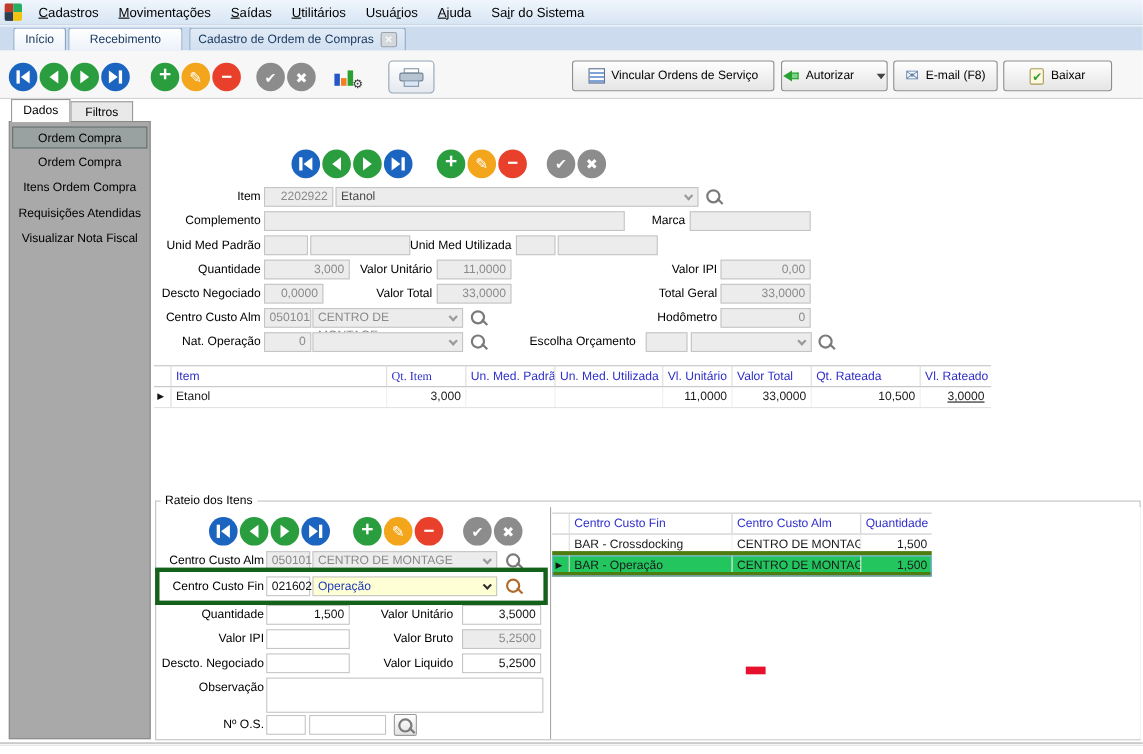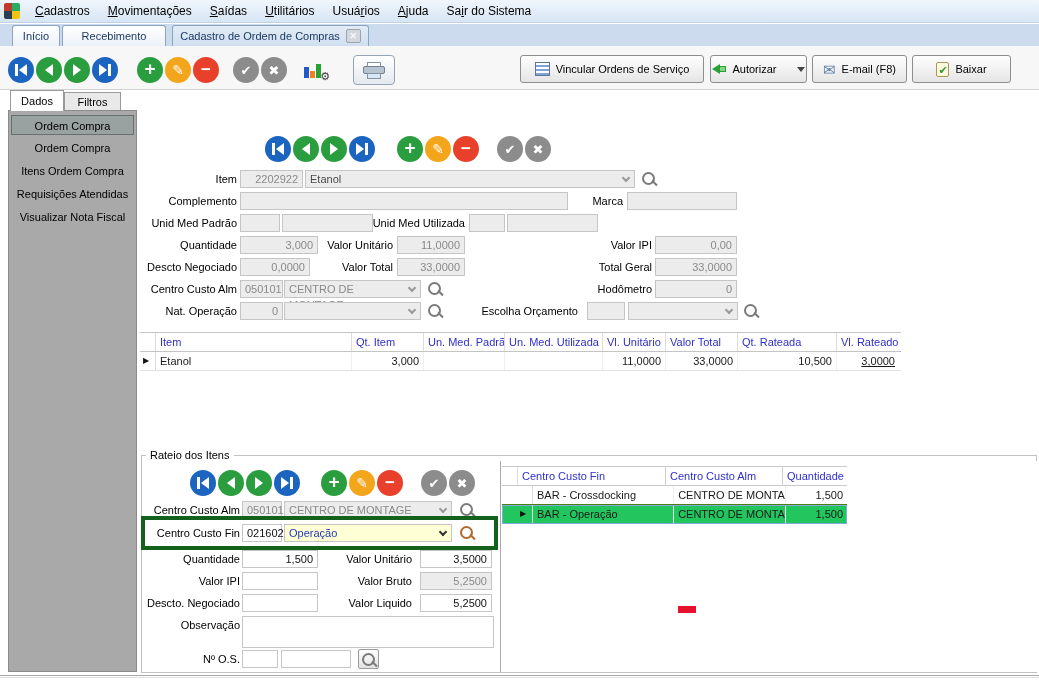--- a/index.html
+++ b/index.html
@@ -122,21 +122,21 @@
 
   
   .groupbox { position:absolute; left:141px; top:455px; width:896px; height:218px;
     border:1px solid #c2c2c2; }
   .groupbox .legend { position:absolute; left:4px; top:-7px; background:#ffffff; padding:0 4px; color:#000; }
   .rpanel { position:absolute; left:500px; top:461px; width:537px; height:211px;
     background:#ffffff; border-left:1px solid #a9a9a9; }
   .rgrid { position:absolute; left:1px; top:5px; width:345px; }
   .rgrid .hrow { display:flex; height:20px; border-top:1px solid #c9c9c9; border-bottom:1px solid #c9c9c9; }
   .rgrid .hcell { color:#2f2fc9; padding:3px 4px 0 4px; border-right:1px solid #cfcfcf; white-space:nowrap; overflow:hidden; }
-  .rgrid .drow { display:flex; height:19px; border-bottom:1px solid #4d7c0f; color:#1a1a1a;padding-left:15px; }
+  .rgrid .drow { display:flex; height:19px; border-bottom:4px solid #4d7c0f; color:#1a1a1a; }
   .rgrid .drow.selected { background:#22c55e; outline:1px solid #7fadd9; outline-offset:-1px; }
   .rgrid .dcell { padding:3px 4px 0 4px; border-right:1px solid #efefef; white-space:nowrap; overflow:hidden; }
 
   .hl-box { position:absolute; left:141px; top:516px; width:357px; height:34px;
     border:4px solid #14611b; pointer-events:none; z-index:5; }
   .red-mark { position:absolute; left:678px; top:606px; width:18px; height:7px; background:#e8112d; }
 
   .bottom-line1 { position:absolute; left:0; top:675px; width:1039px; height:1px; background:#a8a8a8; }
   .bottom-line2 { position:absolute; left:0; top:677px; width:1039px; height:1px; background:#e0e0e0; }
 </style>
@@ -281,21 +281,21 @@
   <div class="fld" style="left:507px; top:214px; width:91px;"></div>
 
   <div class="lbl" style="left:140px; top:236px; width:97px;">Quantidade</div>
   <div class="fld num" style="left:240px; top:236px; width:78px;">3,000</div>
   <div class="lbl" style="left:296px; top:236px; width:97px;">Valor Unitário</div>
   <div class="fld num" style="left:397px; top:236px; width:68px;">11,0000</div>
   <div class="lbl" style="left:555px; top:236px; width:97px;">Valor IPI</div>
   <div class="fld num" style="left:655px; top:236px; width:82px;">0,00</div>
 
   <div class="lbl" style="left:140px; top:258px; width:97px;">Descto Negociado</div>
-  <div class="fld num" style="left:240px; top:258px; width:70px;">0,0000</div>
+  <div class="fld num" style="left:240px; top:258px; width:54px;">0,0000</div>
   <div class="lbl" style="left:296px; top:258px; width:97px;">Valor Total</div>
   <div class="fld num" style="left:397px; top:258px; width:68px;">33,0000</div>
   <div class="lbl" style="left:555px; top:258px; width:97px;">Total Geral</div>
   <div class="fld num" style="left:655px; top:258px; width:82px;">33,0000</div>
 
   <div class="lbl" style="left:140px; top:280px; width:97px;">Centro Custo Alm</div>
   <div class="fld" style="left:240px; top:280px; width:43px;">050101</div>
   <div class="combo" style="left:284px; top:280px; width:137px; color:#8a8a8a;"><span>CENTRO DE MONTAGE</span><span class="chev"></span></div>
   <div class="lens" style="left:426px; top:280px;"></div>
   <div class="lbl" style="left:555px; top:280px; width:97px;">Hodômetro</div>
@@ -311,21 +311,21 @@
   <div class="fld" style="left:587px; top:302px; width:38px;"></div>
   <div class="combo" style="left:628px; top:302px; width:110px;">
       <span class="chev"></span>
     </div>
   <div class="lens" style="left:742px; top:302px;"></div>
 
   <div class="igrid">
     <div class="hrow">
       <div class="marker"></div>
       <div class="hcell" style="width:196px;">Item</div>
-      <div class="hcell" style="width:72px;">Qt. Item</div>
+      <div class="hcell" style="width:72px;font-family:Liberation Serif, serif;">Qt. Item</div>
       <div class="hcell" style="width:81px;">Un. Med. Padrão</div>
       <div class="hcell" style="width:98px;">Un. Med. Utilizada</div>
       <div class="hcell" style="width:63px;">Vl. Unitário</div>
       <div class="hcell" style="width:72px;">Valor Total</div>
       <div class="hcell" style="width:99px;">Qt. Rateada</div>
       <div class="hcell" style="width:62px; border-right:none;">Vl. Rateado</div>
     </div>
     <div class="drow">
       <div class="marker on"></div>
       <div class="dcell" style="width:196px;">Etanol</div>

